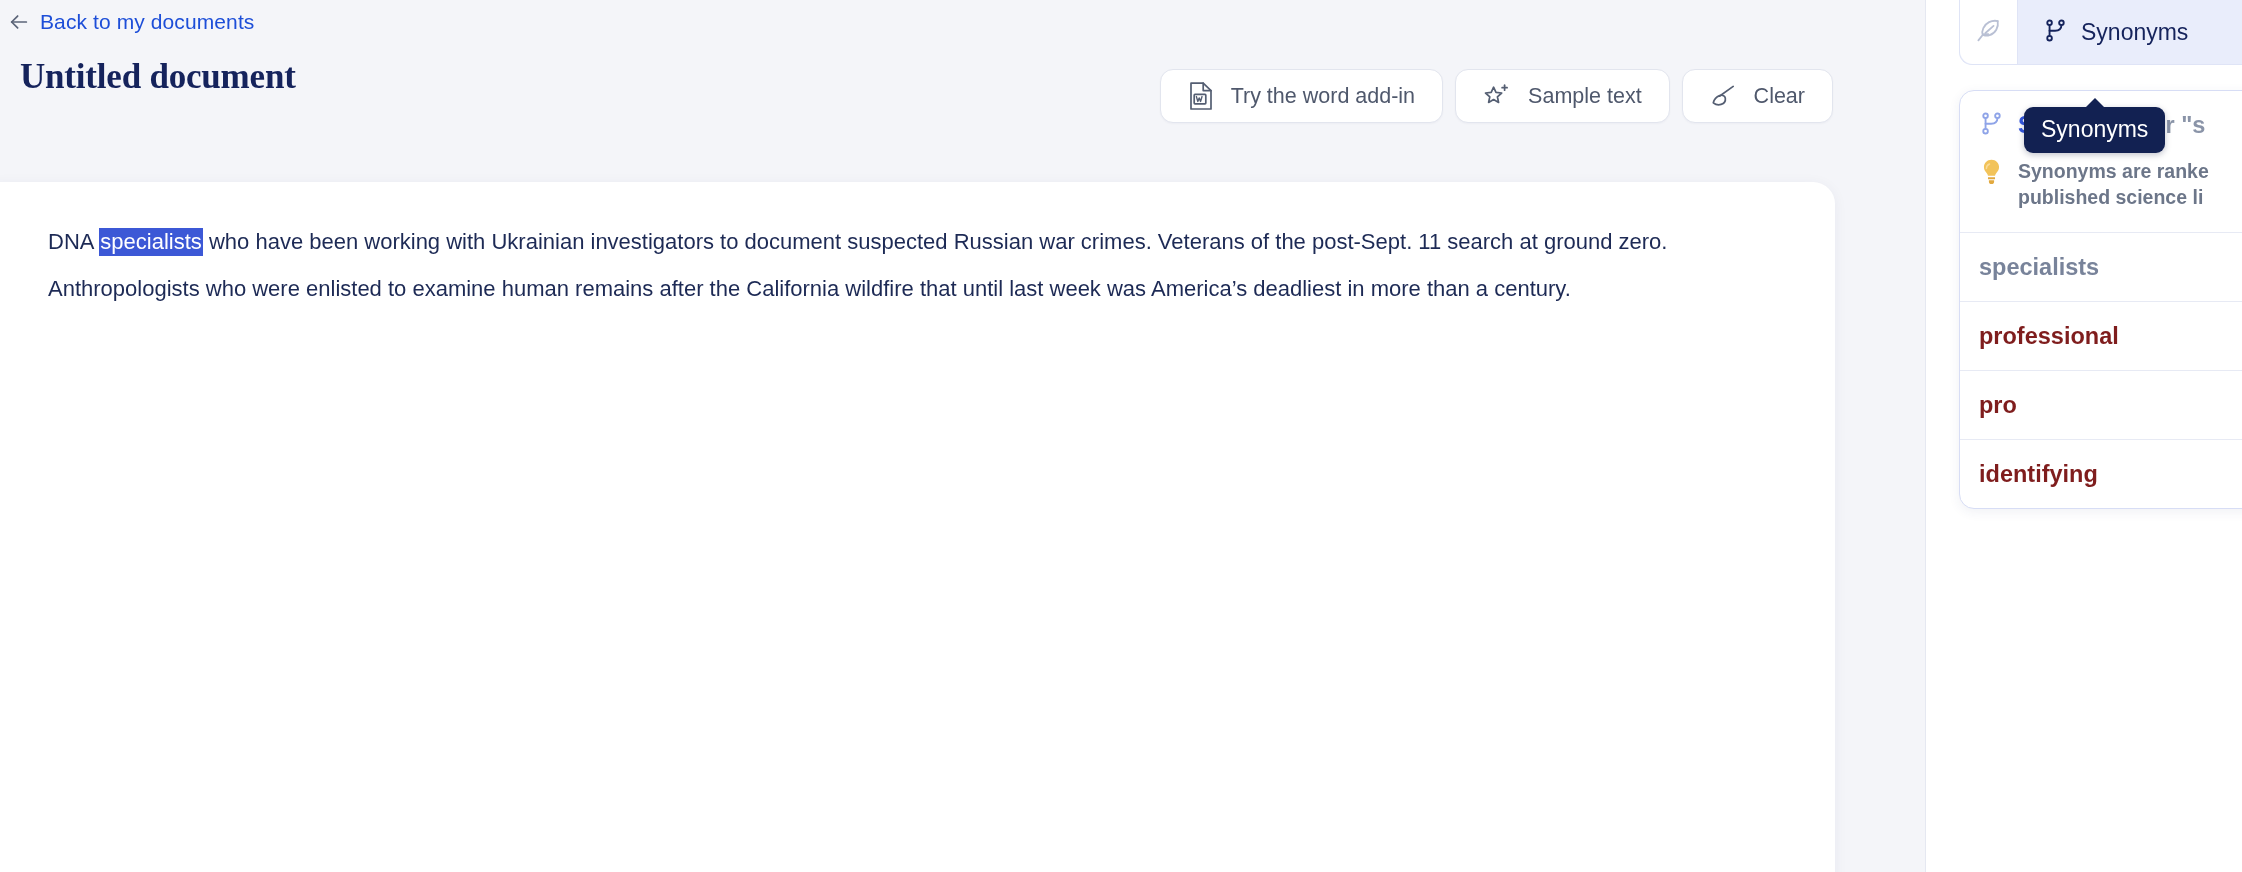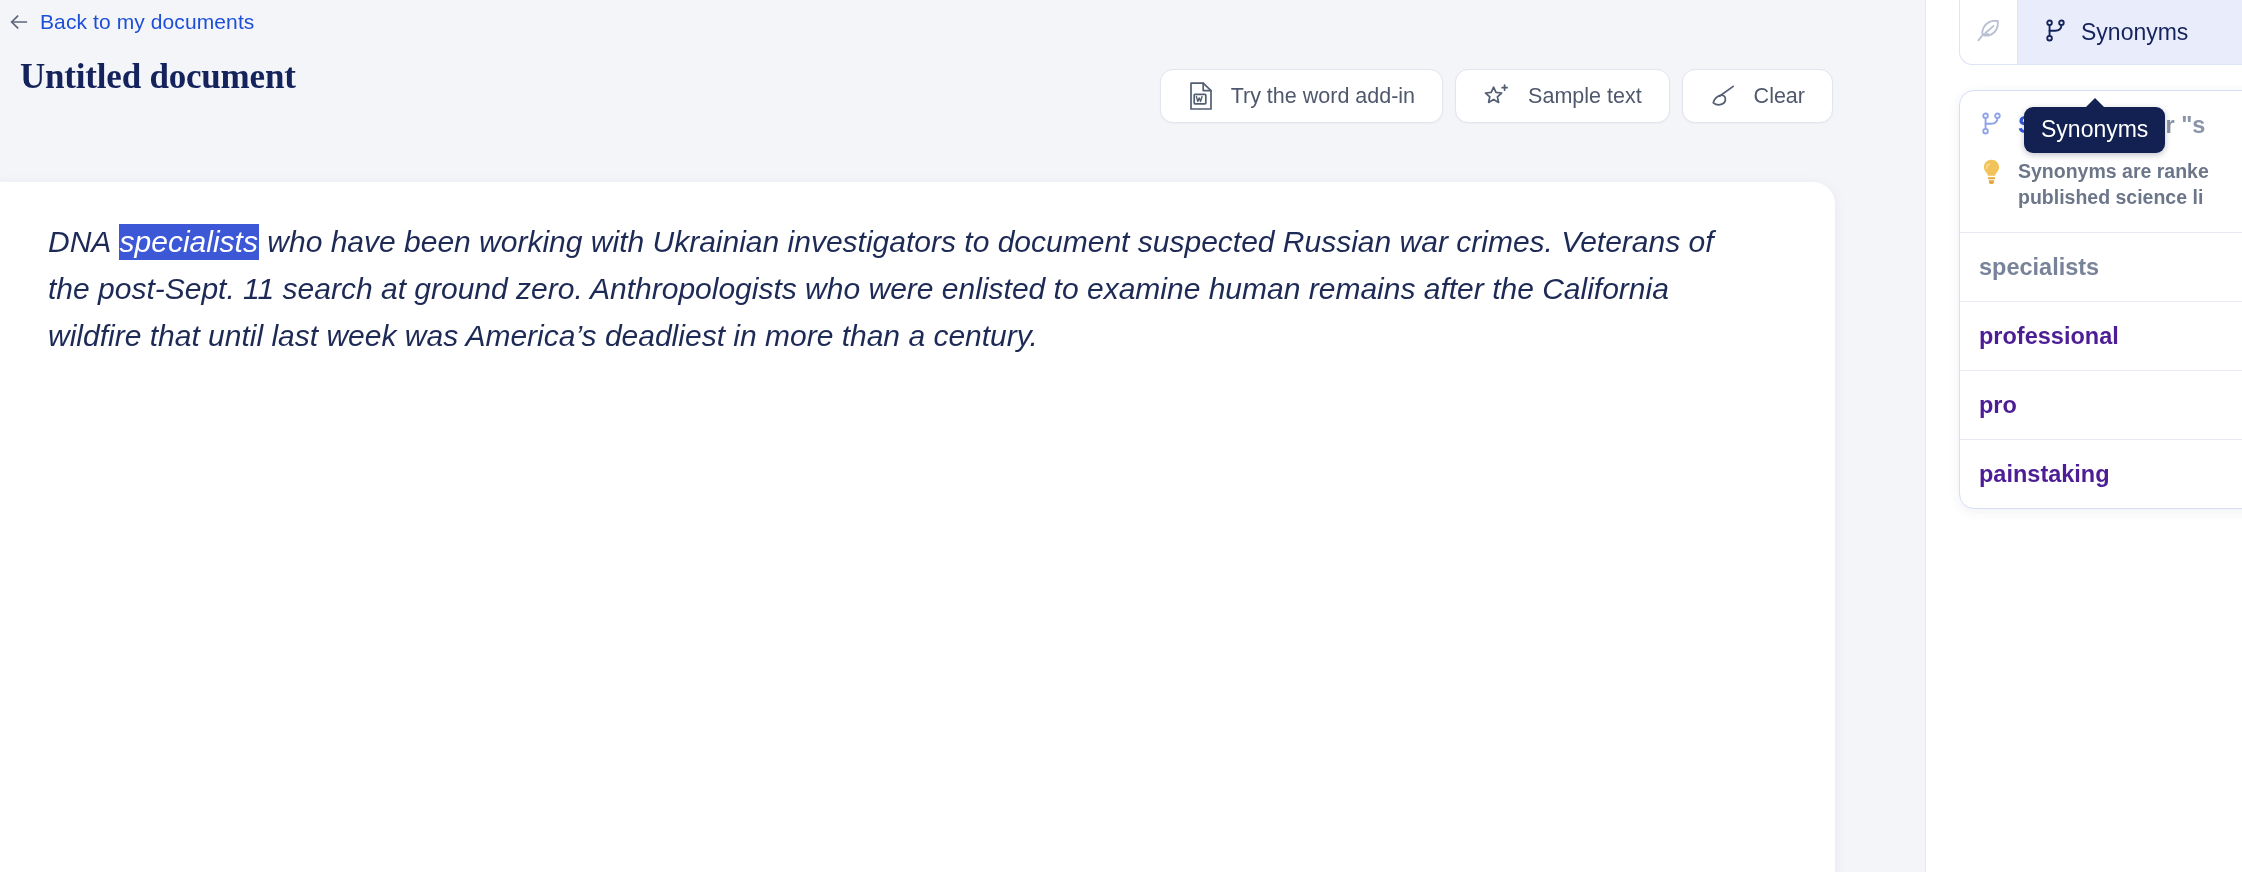--- a/index.html
+++ b/index.html
@@ -96,24 +96,23 @@
     height: 740px;
     background: #ffffff;
     border-radius: 22px;
     box-shadow: 0 2px 14px rgba(30,44,92,0.055);
   }
   #editor-body {
     position: absolute;
     left: 68px;
     top: 36px;
     width: 1690px;
-    font-size: 30px;
+    font-size: 22px;
     line-height: 47px;
     color: #1d2a55;
-    font-style: italic;
   }
   #editor-body p { margin: 0; }
   #editor-body p + p { margin-top: 47px; }
   .selected-word {
     background: #3c58d6;
     color: #ffffff;
     padding: 1px 1px 2px 1px;
   }
 
   
@@ -213,21 +212,21 @@
     border-top: 1.4px solid #e7eaf4;
     height: 69px;
     display: flex;
     align-items: center;
     padding-left: 19px;
     cursor: pointer;
   }
   .syn-row .syn-word {
     font-size: 23.5px;
     font-weight: bold;
-    color: #4c1d95;
+    color: #7f1d1d;
     white-space: nowrap;
   }
   .syn-row.current .syn-word { color: #78839a; }
 
   
   #tooltip {
     position: absolute;
     left: 98px;
     top: 107px;
     background: #122152;
@@ -373,20 +372,20 @@
     <div class="syn-row current">
       <span class="syn-word">specialists</span>
     </div>
     <div class="syn-row">
       <span class="syn-word">professional</span>
     </div>
     <div class="syn-row">
       <span class="syn-word">pro</span>
     </div>
     <div class="syn-row">
-      <span class="syn-word">painstaking</span>
+      <span class="syn-word">identifying</span>
     </div>
 
   </div>
 
   <div id="tooltip">Synonyms</div>
 
 </div>
 
 </body></html>

